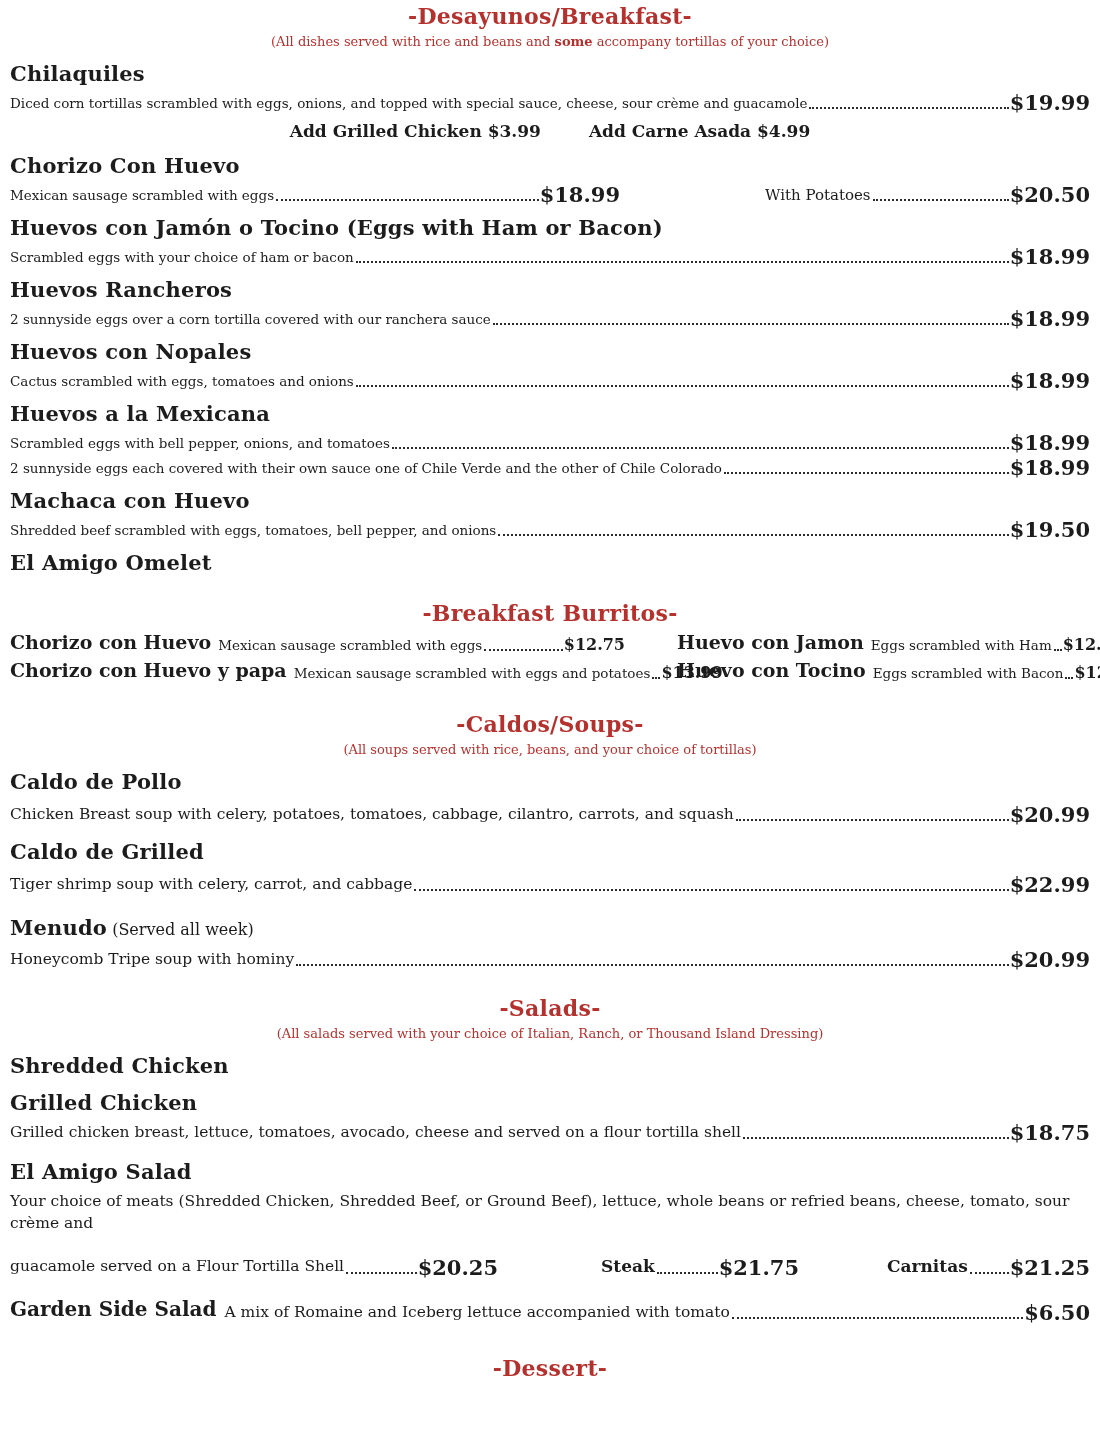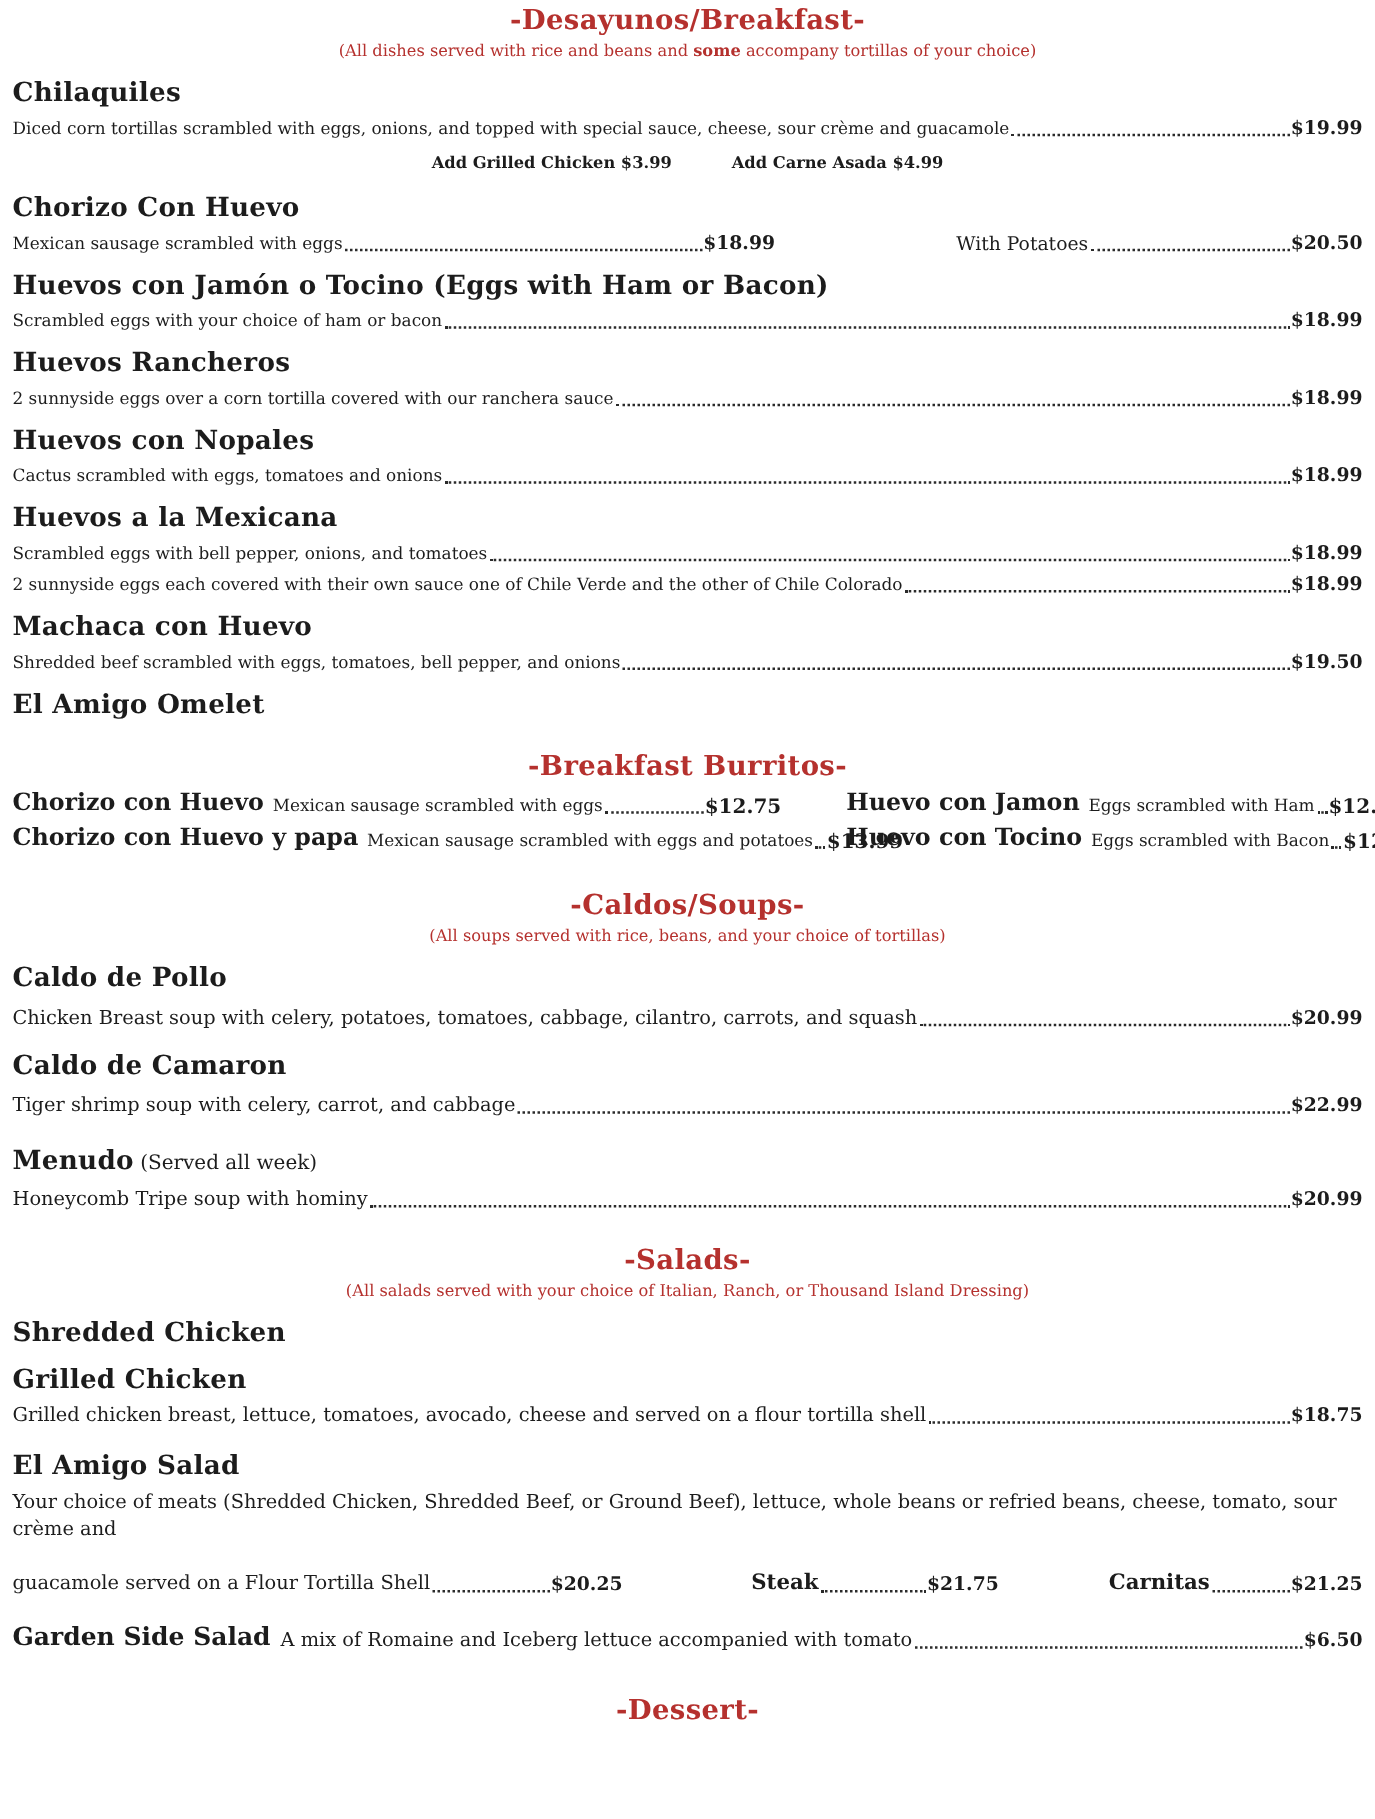--- a/index.html
+++ b/index.html
@@ -34,25 +34,25 @@
   .name-suffix { font-weight: normal; font-size: 16px; letter-spacing: 0; }
 
   .price-row { display: flex; align-items: flex-end; margin-top: 6px; }
   .desc { font-size: 13.5px; line-height: 18px; white-space: nowrap; }
   .lg .desc { font-size: 15.5px; line-height: 20px; }
   .leader {
     flex: 1 1 8px; min-width: 8px;
     border-bottom: 2px dotted #2b2b2b;
     margin: 0 1px 3px 2px;
   }
-  .price { font-weight: bold; font-size: 15px; line-height: 19px; white-space: nowrap; }
+  .price { font-weight: bold; font-size: 21px; line-height: 19px; white-space: nowrap; }
 
   .addons {
     display: flex; justify-content: center; gap: 48px;
-    font-weight: bold; font-size: 13px; line-height: 22px; margin-top: 8px;
+    font-weight: bold; font-size: 17px; line-height: 22px; margin-top: 8px;
   }
 
   
   .split-row { display: flex; margin-top: 6px; }
   .split-left { display: flex; align-items: flex-end; width: 610px; flex: 0 0 610px; }
   .split-gap { flex: 0 0 145px; }
   .split-right { display: flex; align-items: flex-end; flex: 1 1 auto; }
   .split-right .desc { font-size: 15px; }
 
   
@@ -222,21 +222,21 @@
   <div>
     <h2 class="item-name">Caldo de Pollo</h2>
     <div class="price-row lg soup-desc">
       <span class="desc">Chicken Breast soup with celery, potatoes, tomatoes, cabbage, cilantro, carrots, and squash</span>
       <span class="leader"></span>
       <span class="price">$20.99</span>
     </div>
   </div>
 
   <div>
-    <h2 class="item-name soup-head-2">Caldo de Camaron</h2>
+    <h2 class="item-name soup-head-2">Caldo de Grilled</h2>
     <div class="price-row lg soup-desc">
       <span class="desc">Tiger shrimp soup with celery, carrot, and cabbage</span>
       <span class="leader"></span>
       <span class="price">$22.99</span>
     </div>
   </div>
 
   <div>
     <h2 class="item-name mt-menudo"><span>Menudo</span><span class="name-suffix"> (Served all week)</span></h2>
     <div class="price-row lg">

